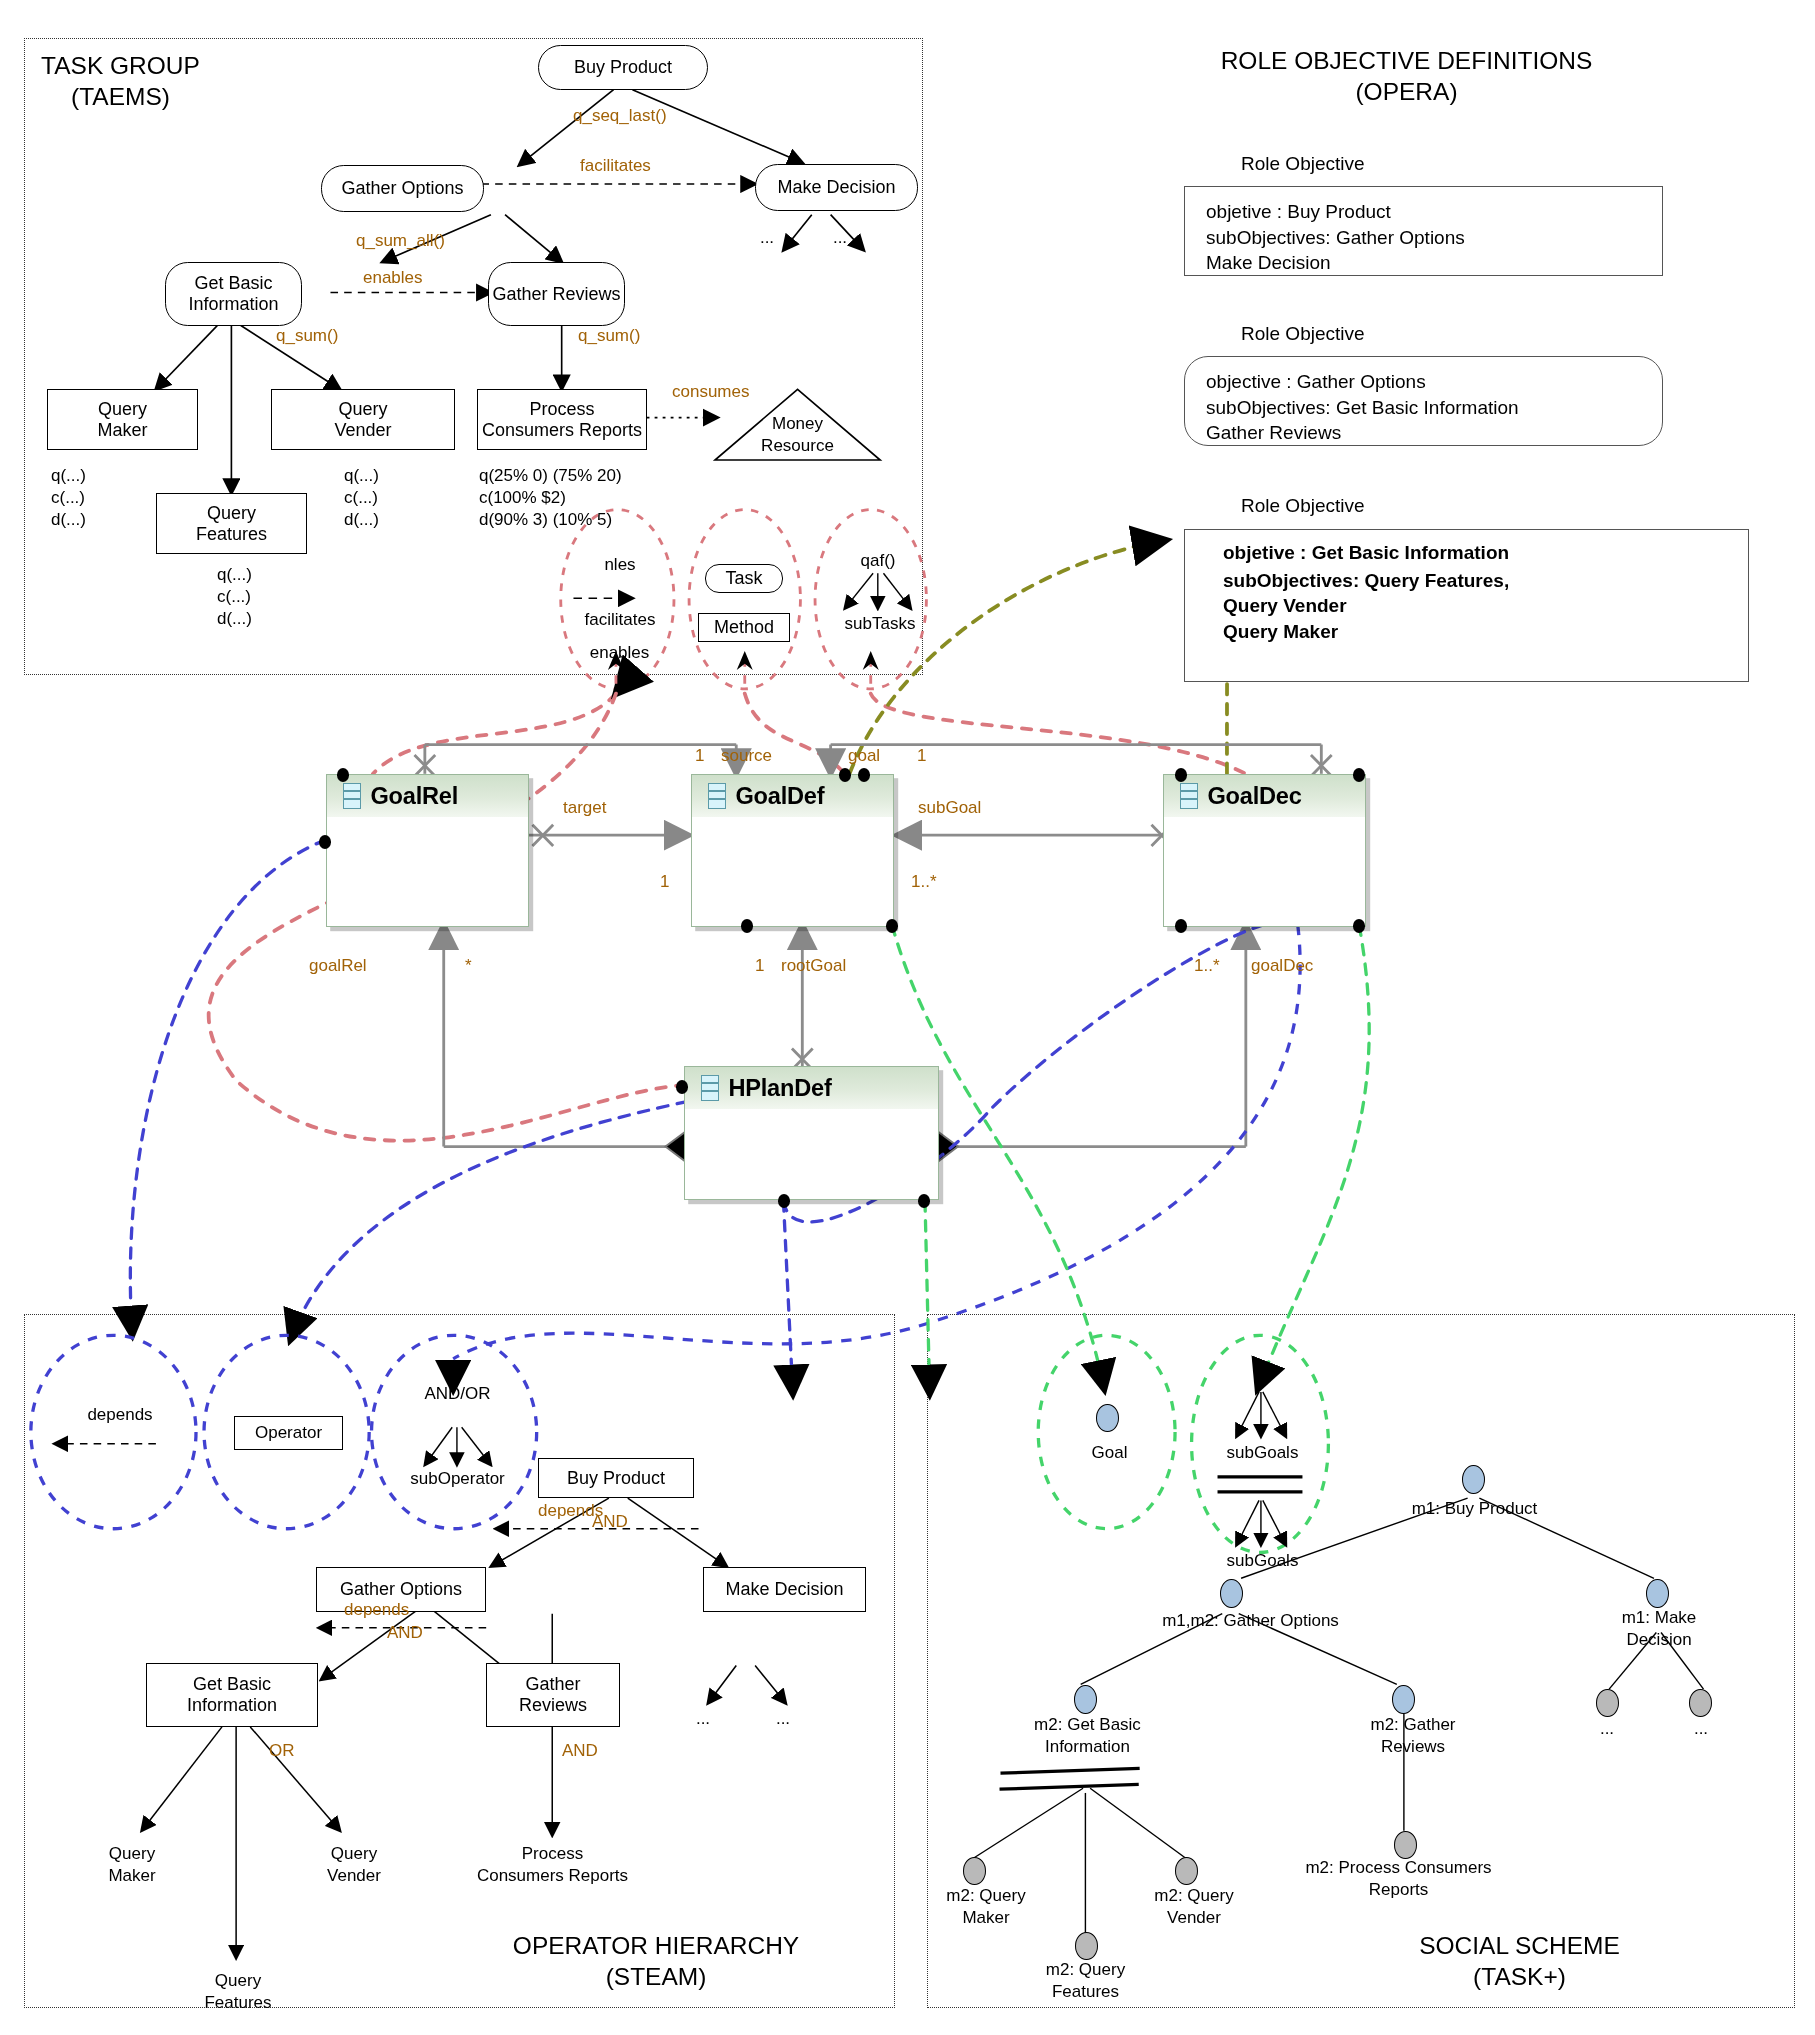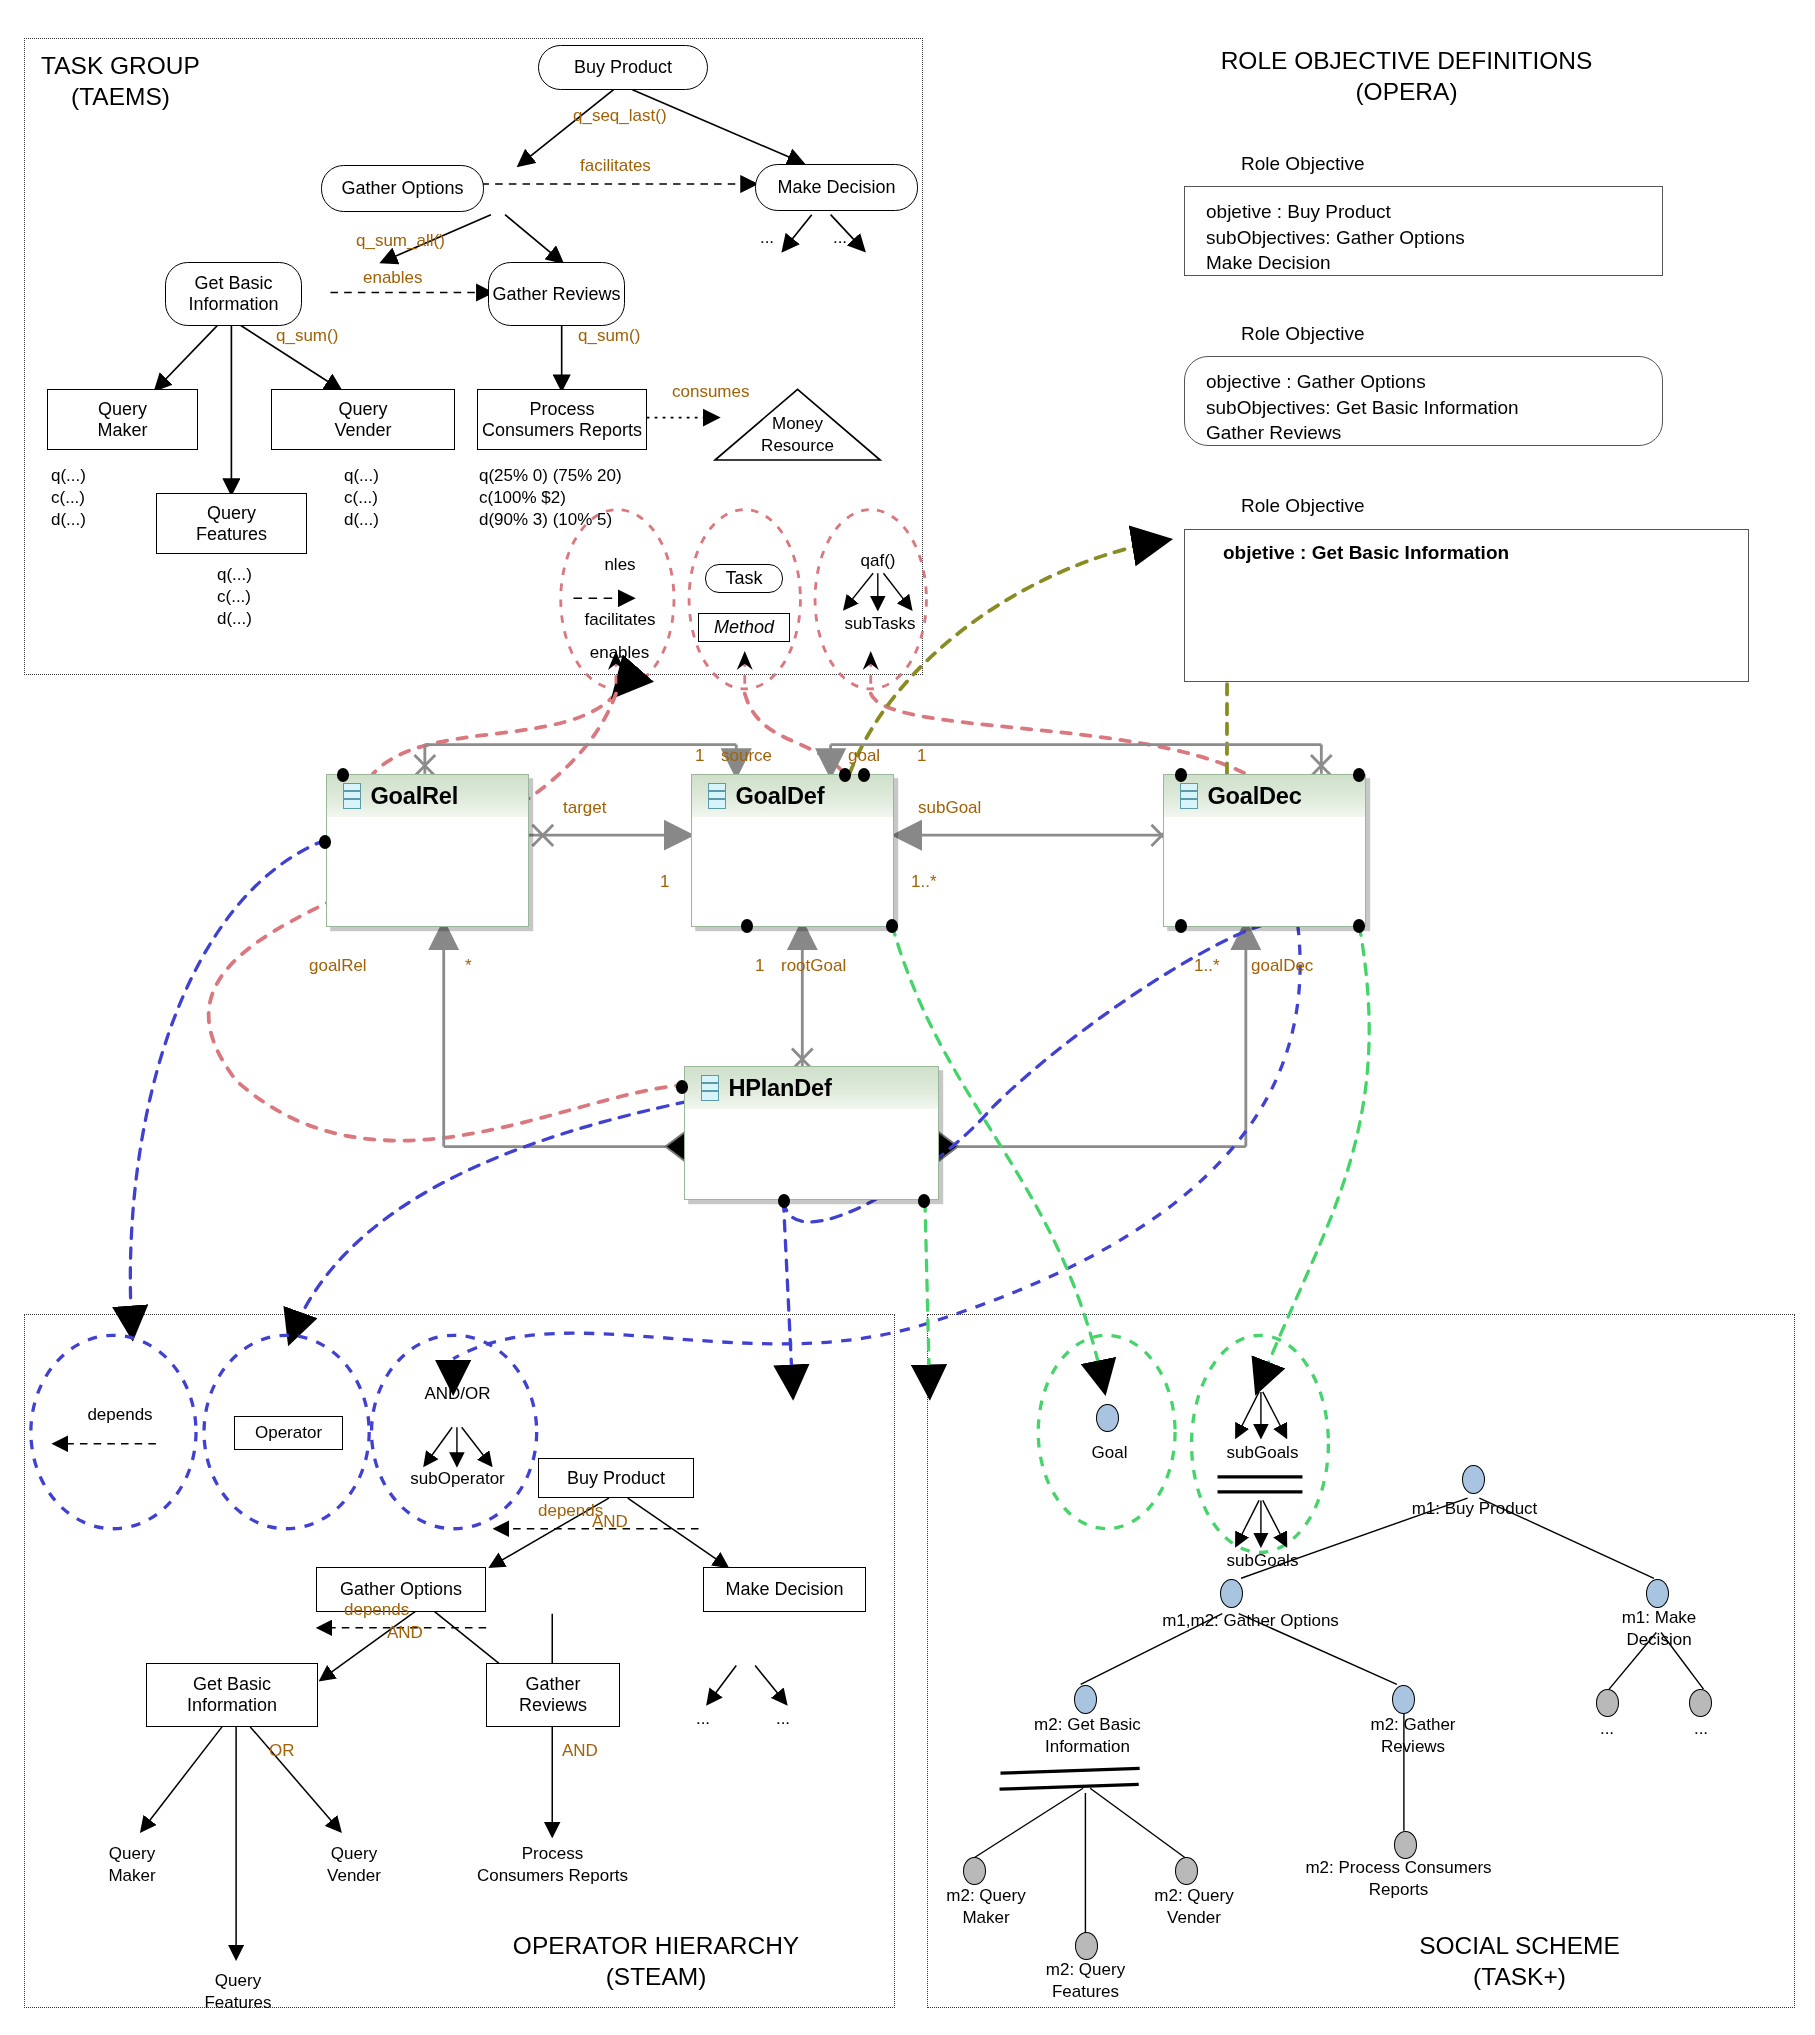--- a/index.html
+++ b/index.html
@@ -275,41 +275,44 @@
 c(...)
 d(...)</div>
   <div class="plainTxt" style="left:479px;top:465px;width:203px;text-align:left;">q(25% 0) (75% 20)
 c(100% $2)
 d(90% 3) (10% 5)</div>
 
   <div class="plainTxt" style="left:580px;top:554px;width:80px;">nles</div>
   <div class="plainTxt" style="left:573px;top:609px;width:94px;">facilitates</div>
   <div class="plainTxt" style="left:577px;top:642px;width:85px;">enables</div>
   <div class="nodeRR" style="left:705px;top:564px;width:78px;height:29px;font-size:18px;border-radius:14px;">Task</div>
-  <div class="nodeRect" style="left:698px;top:613px;width:92px;height:29px;font-size:18px;font-style:italic;">Method</div>
+  <div class="nodeRect" style="left:698px;top:613px;width:92px;height:29px;font-size:18px;">Method</div>
   <div class="plainTxt" style="left:845px;top:550px;width:66px;">qaf()</div>
   <div class="plainTxt" style="left:828px;top:613px;width:104px;">subTasks</div>
 
   <div class="roleCap" style="left:1241px;top:153px;">Role Objective</div>
   <div class="roleBox" style="left:1184px;top:186px;width:479px;height:90px;">
     <div class="roleTxt" style="left:21px;top:11.8px;">objetive : Buy Product</div>
     <div class="roleTxt" style="left:21px;top:38px;">subObjectives: Gather Options
                         Make Decision</div>
   </div>
 
   <div class="roleCap" style="left:1241px;top:323px;">Role Objective</div>
   <div class="roleBox" style="left:1184px;top:356px;width:479px;height:90px;border-radius:24px;">
     <div class="roleTxt" style="left:21px;top:11.8px;">objective : Gather Options</div>
     <div class="roleTxt" style="left:21px;top:38px;">subObjectives: Get Basic Information
                         Gather Reviews</div>
   </div>
 
   <div class="roleCap" style="left:1241px;top:495px;">Role Objective</div>
   <div class="roleBox" style="left:1184px;top:529px;width:565px;height:153px;font-weight:bold;">
     <div class="roleTxt" style="left:38px;top:10.4px;">objetive : Get Basic Information</div>
+    <div class="roleTxt" style="left:38px;top:38px;">subObjectives: Query Features,
+                    Query Vender
+                    Query Maker</div>
   </div>
 
   <div class="umlBox" style="left:326px;top:774px;width:203px;height:153px;">
     <div class="umlHdr">
       <span class="umlIcon"></span>
       <span class="umlName">GoalRel</span>
     </div>
   </div>
   <div class="umlBox" style="left:691px;top:774px;width:203px;height:153px;">
     <div class="umlHdr">

